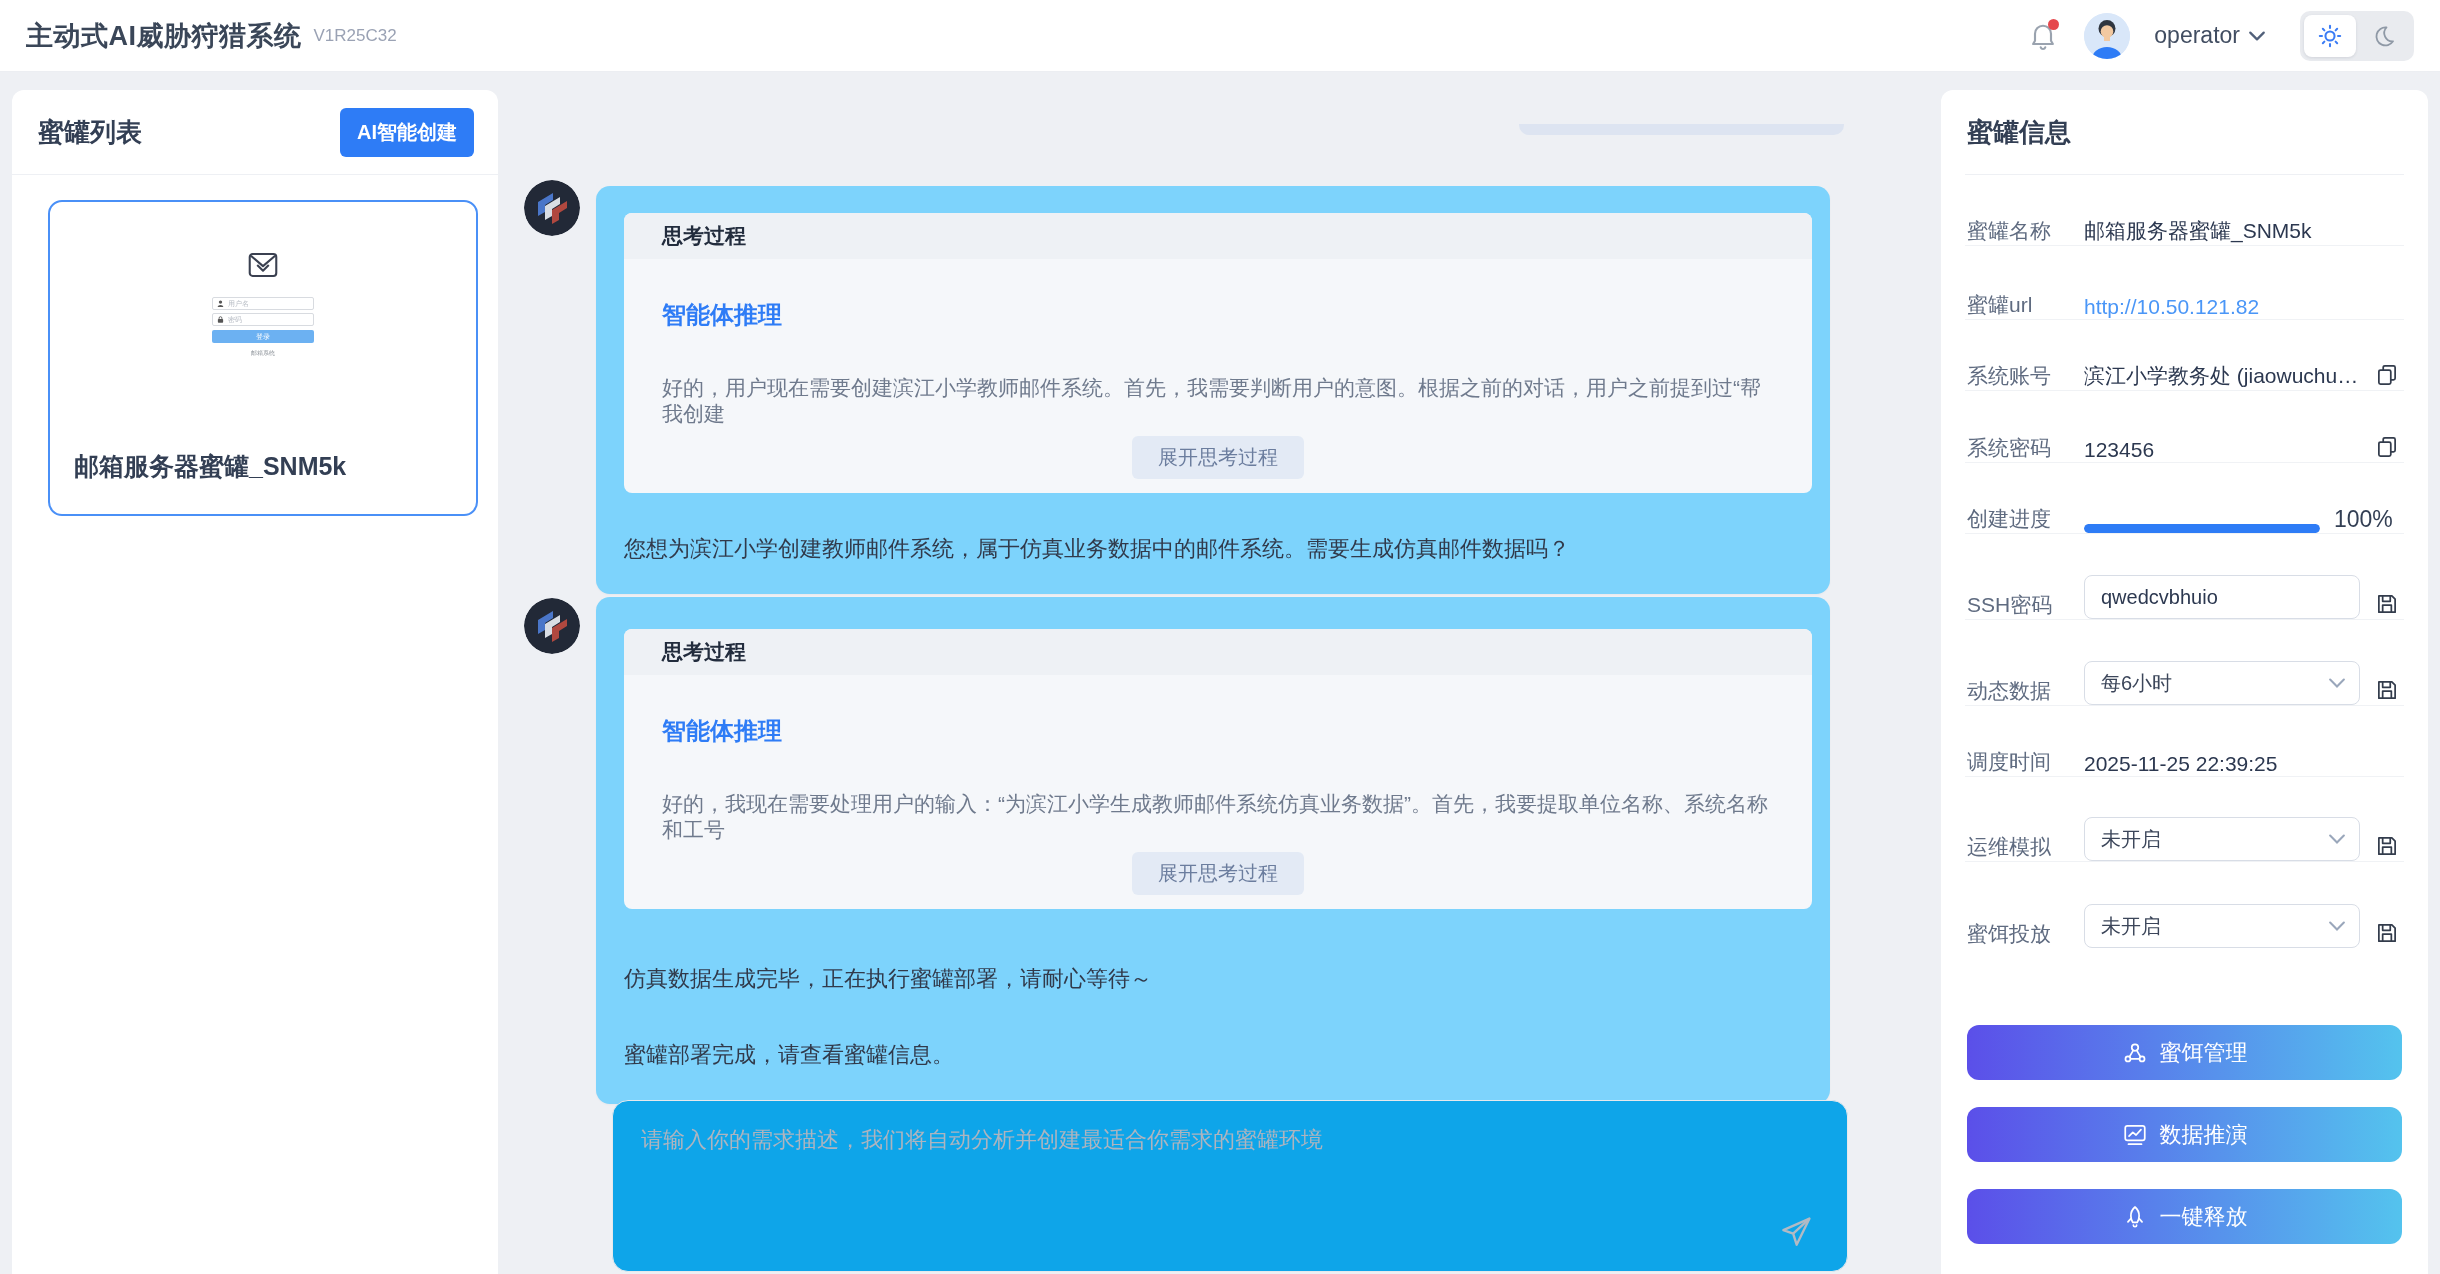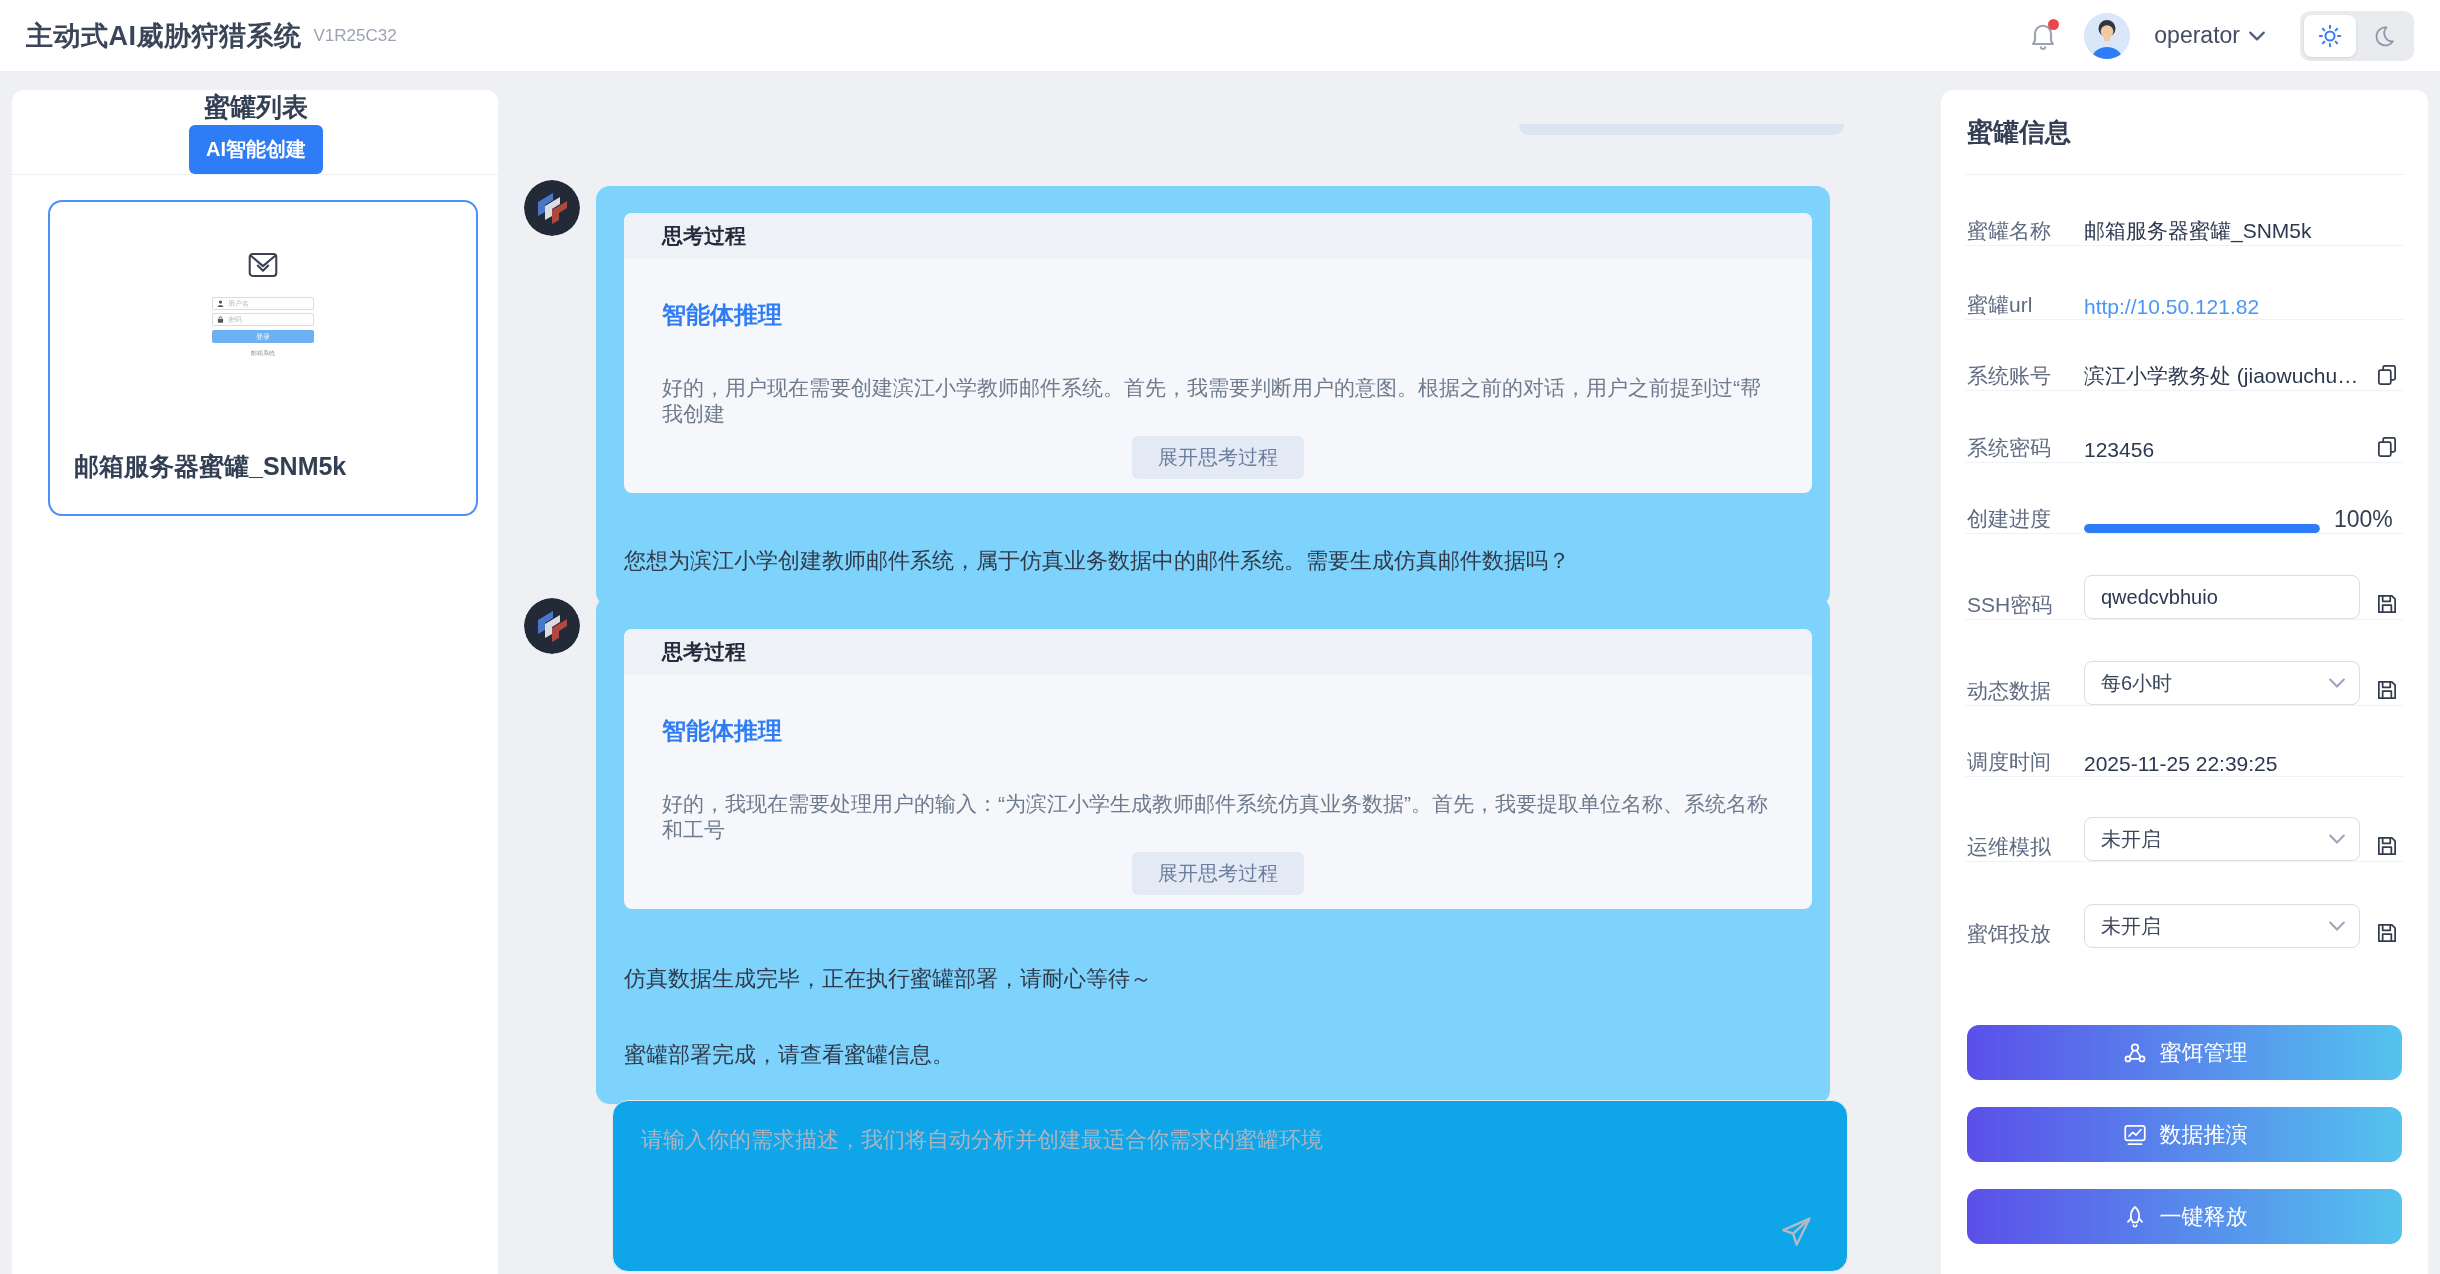--- a/index.html
+++ b/index.html
@@ -20,21 +20,21 @@
   .bell-dot{position:absolute;top:0;right:1px;width:11px;height:11px;border-radius:50%;background:#e5484d;}
   .avatar{width:46px;height:46px;border-radius:50%;background:#d9e7f9;overflow:hidden;flex:none;}
   .username{font-size:23px;color:#414d61;display:flex;align-items:center;gap:8px;cursor:pointer;}
   .theme-toggle{background:#e9ebef;border-radius:10px;padding:4px;display:flex;gap:2px;margin-left:10px;}
   .theme-seg{width:52px;height:42px;display:flex;align-items:center;justify-content:center;border-radius:8px;cursor:pointer;}
   .theme-seg.active{background:#fff;box-shadow:0 1px 3px rgba(40,50,70,.12);}
 
   
   .left-panel{position:absolute;left:12px;top:90px;width:486px;bottom:0;background:#fff;border-radius:12px 12px 0 0;}
   .lp-head{height:85px;display:flex;align-items:center;justify-content:space-between;
-    padding:0 24px 0 26px;border-bottom:1px solid #eef0f4;flex-direction:column;}
+    padding:0 24px 0 26px;border-bottom:1px solid #eef0f4;}
   .panel-title{font-size:26px;font-weight:bold;color:#333f54;}
   .ai-create-btn{background:var(--accent);color:#fff;border:none;border-radius:6px;
     font-size:20px;font-weight:bold;padding:11px 17px;cursor:pointer;font-family:inherit;}
   .hp-card{position:relative;margin:25px 0 0 36px;width:430px;height:316px;background:#fff;
     border:2px solid #4a90f7;border-radius:14px;cursor:pointer;}
   .hp-preview{position:absolute;left:0;top:50px;width:100%;display:flex;flex-direction:column;align-items:center;}
   .mini-field{width:102px;height:13px;border:1px solid #d8dbe0;border-radius:2px;background:#fff;
     display:flex;align-items:center;gap:4px;padding:0 4px;margin-top:3px;}
   .mini-ph{font-size:7px;color:#b7bcc4;line-height:1;}
   .mini-login{width:102px;height:13px;background:#6cb1f2;border-radius:2px;margin-top:4px;
@@ -53,21 +53,21 @@
   .think-box{width:1188px;background:#f5f7fa;border-radius:8px;overflow:hidden;}
   .think-head{height:46px;background:#eef1f5;display:flex;align-items:center;padding-left:38px;
     font-size:21px;font-weight:bold;color:#222c3d;}
   .think-body{padding:40px 38px 14px 38px;}
   .reasoning-label{font-size:24px;font-weight:bold;color:var(--accent);}
   .reasoning-text{margin-top:44px;font-size:21px;color:#6f7a8d;line-height:1.25;}
   .expand-row{display:flex;justify-content:center;margin-top:8px;align-items:center;}
   .expand-btn{background:#e3eaf5;color:#6b7d9e;border:none;border-radius:6px;font-size:20px;
     padding:8px 26px;cursor:pointer;font-family:inherit;}
   .msg-text{font-size:22px;color:#313a4b;line-height:1.3;}
-  .bubble-1 .msg-text{margin-top:54px;}
+  .bubble-1 .msg-text{margin-top:42px;}
   .bubble-2 .msg-text-a{margin-top:56px;}
   .bubble-2 .msg-text-b{margin-top:48px;}
 
   .chat-input{position:absolute;left:612px;top:1100px;width:1236px;height:172px;background:#0ea5e9;
     border:1px solid #e7e9ec;border-radius:16px;}
   .chat-input textarea{position:absolute;inset:0;background:transparent;border:none;outline:none;
     resize:none;padding:24px 70px 24px 28px;font-size:22px;color:#333c4c;font-family:inherit;}
   .chat-input textarea::placeholder{color:#aeb4bf;}
   .send-btn{position:absolute;right:30px;bottom:18px;width:42px;height:42px;background:transparent;
     border:none;cursor:pointer;display:flex;align-items:center;justify-content:center;}

